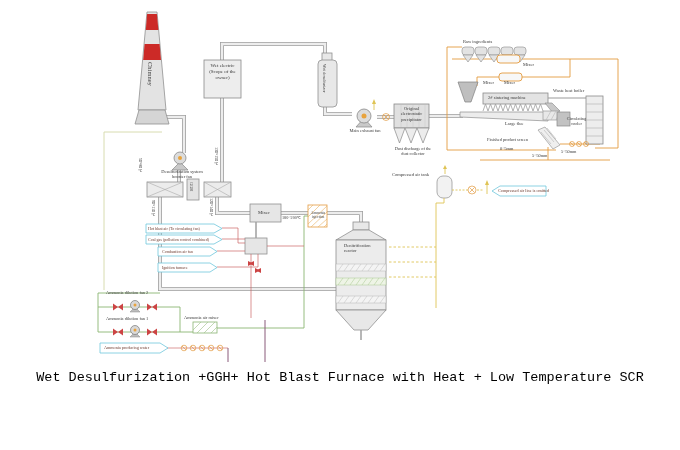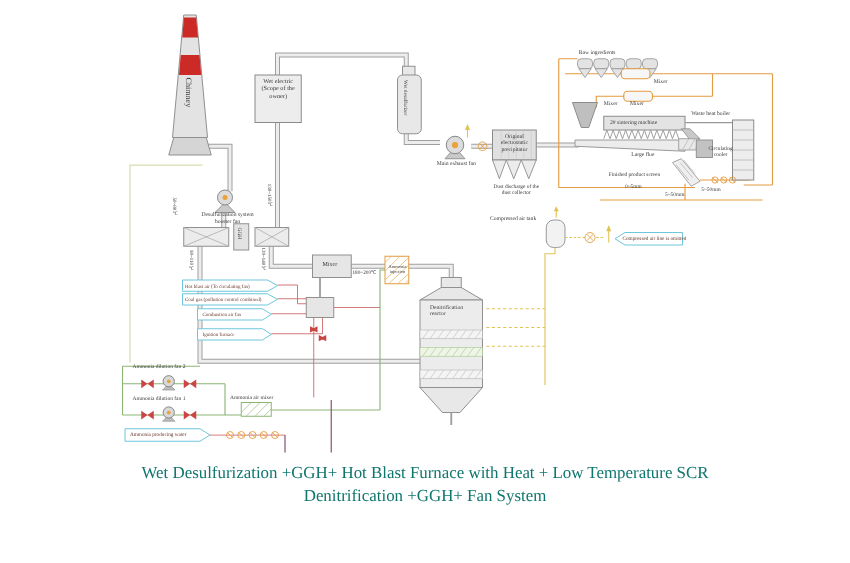--- a/index.html
+++ b/index.html
@@ -6,21 +6,21 @@
   #stage{position:relative;width:680px;height:450px;background:#fff;overflow:hidden;
          font-family:"Liberation Sans",sans-serif;}
   svg{position:absolute;left:0;top:0;}
   .lb{position:absolute;font-family:"Liberation Serif",serif;font-size:5px;line-height:1.18;
       color:#3a3a3a;}
   .c{text-align:center;}
   .nw{white-space:nowrap;}
   .vt{writing-mode:vertical-rl;text-orientation:mixed;}
   .arr{color:#6b3a2e;}
   .caption{position:absolute;left:0;top:369px;width:680px;text-align:center;
-           font-family:Liberation Serif, serif;font-size:13.5px;line-height:18.5px;color:#0f766e;}
+           font-family:Liberation Mono, monospace;font-size:13.5px;line-height:18.5px;color:#000000;}
 </style>
 </head>
 <body>
 
 <div id="stage">
 
 <svg width="680" height="450" viewBox="0 0 680 450">
 
   <path d="M162,132 H104 V290" fill="none" stroke="#d8dcb0" stroke-width="1"></path>
 
@@ -260,16 +260,15 @@
 <div class="lb nw arr" style="left:148px;top:237.5px;font-size:4px;">Coal gas (pollution control combined)</div>
 <div class="lb nw arr" style="left:162px;top:249.5px;font-size:4px;">Combustion air fan</div>
 <div class="lb nw arr" style="left:162px;top:265.5px;font-size:4px;">Ignition furnace</div>
 <div class="lb nw" style="left:106px;top:290px;font-size:4.4px;">Ammonia dilution fan 2</div>
 <div class="lb nw" style="left:106px;top:316px;font-size:4.4px;">Ammonia dilution fan 1</div>
 <div class="lb nw" style="left:184px;top:315px;font-size:4.4px;">Ammonia air mixer</div>
 <div class="lb nw arr" style="left:104px;top:345.5px;font-size:4.2px;">Ammonia producing water</div>
 
 <div class="caption">
   <div>Wet Desulfurization +GGH+ Hot Blast Furnace with Heat + Low Temperature SCR</div>
-  <div>Denitrification +GGH+ Fan System</div>
 </div>
 
 </div>
 
 </body></html>

